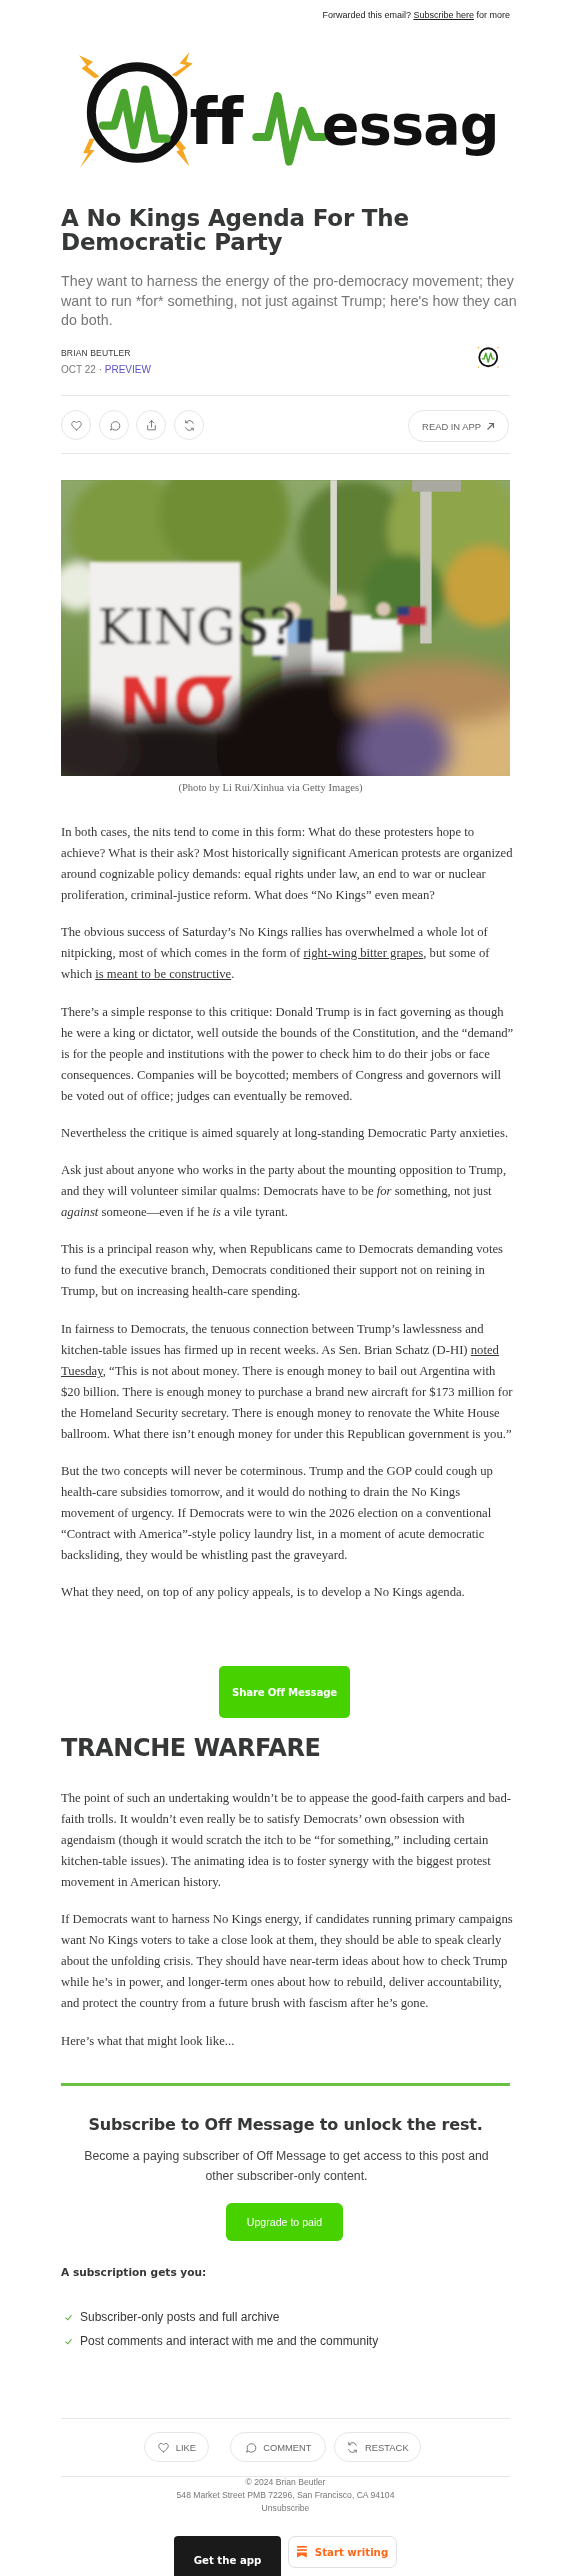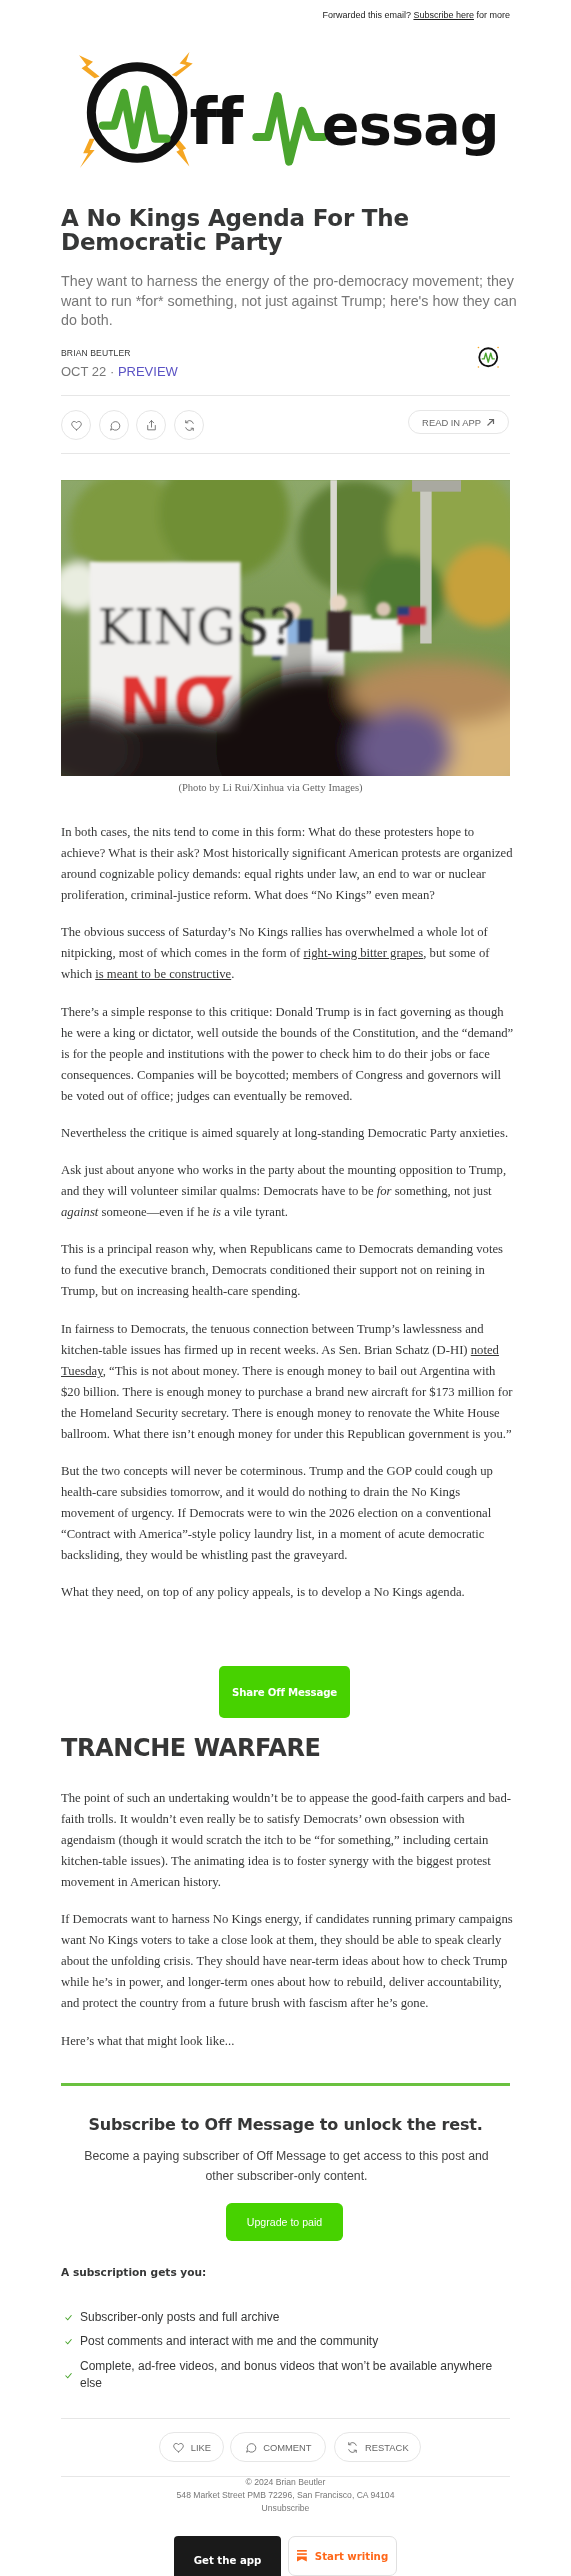--- a/index.html
+++ b/index.html
@@ -7,28 +7,28 @@
   body { width: 572px; height: 2576px; overflow: hidden; position: relative; font-family: "DejaVu Sans", sans-serif; color: #363737; }
 
   .fwd { position: absolute; top: 9.8px; right: 62px; font-size: 9px; color: #222; font-family: "Liberation Sans", sans-serif; }
   .fwd a { color: #222; text-decoration: underline; }
 
   .logo { position: absolute; top: 47px; left: 75px; width: 425px; height: 131px; }
 
   .title { position: absolute; top: 206px; left: 61px; width: 458px; font-family: "DejaVu Sans", sans-serif; font-weight: bold; font-size: 23px; line-height: 24px; color: #363737; letter-spacing: -0.2px; }
   .subtitle { position: absolute; top: 272px; left: 61px; width: 458px; font-family: "Liberation Sans", sans-serif; font-size: 14.3px; line-height: 19.6px; color: #777; }
   .author { position: absolute; top: 348px; left: 61px; font-family: "Liberation Sans", sans-serif; font-size: 8.6px; color: #363737; letter-spacing: 0.1px; }
-  .meta { position: absolute; top: 364px; left: 61px; font-family: "Liberation Sans", sans-serif; font-size: 13px; color: #777; }
+  .meta { position: absolute; top: 364px; left: 61px; font-family: "Liberation Sans", sans-serif; font-size: 10px; color: #777; }
   .meta .preview { color: #5a52c4; }
   .avatar { position: absolute; top: 345px; left: 476px; width: 24.5px; height: 24.5px; }
 
   .rule { position: absolute; left: 61px; width: 449px; height: 0.8px; background: #e6e6e6; }
   .icon-btn { position: absolute; top: 410px; width: 30px; height: 30px; border: 0.8px solid #e6e6e6; border-radius: 50%; display: flex; align-items: center; justify-content: center; background: #fff; }
   .icon-btn svg { width: 13px; height: 13px; stroke: #666; fill: none; stroke-width: 1.6; stroke-linecap: round; stroke-linejoin: round; }
-  .read-app { position: absolute; top: 410px; left: 408px; width: 101px; height: 24px; border: 0.8px solid #e6e6e6; border-radius: 15.5px; display: flex; align-items: center; justify-content: center; gap: 4.9px; font-family: "Liberation Sans", sans-serif; font-size: 9.4px; color: #666; }
+  .read-app { position: absolute; top: 410px; left: 408px; width: 101px; height: 32px; border: 0.8px solid #e6e6e6; border-radius: 15.5px; display: flex; align-items: center; justify-content: center; gap: 4.9px; font-family: "Liberation Sans", sans-serif; font-size: 9.4px; color: #666; }
   .read-app svg { width: 9px; height: 9px; stroke: #666; stroke-width: 1.6; fill: none; }
 
   .photo { position: absolute; top: 480px; left: 61px; width: 449px; height: 296px; overflow: hidden; background: #6f8a3f; }
   .caption { position: absolute; top: 782px; left: 46px; width: 449px; text-align: center; font-family: "Liberation Serif", serif; font-size: 10.6px; color: #666; }
 
   .body-text { position: absolute; left: 61px; width: 453px; font-family: "Liberation Serif", serif; font-size: 12.7px; line-height: 21px; color: #363737; }
   .body-text p { margin-bottom: 16.3px; }
   .body-text a { color: #363737; text-decoration: underline; }
 
   .share-btn { position: absolute; top: 1666px; left: 219px; width: 131px; height: 52px; background: #47d200; border-radius: 4.9px; color: #fff; font-family: "DejaVu Sans", sans-serif; font-weight: bold; font-size: 10.2px; display: flex; align-items: center; justify-content: center; letter-spacing: -0.2px; }
@@ -46,21 +46,21 @@
   .benefits li .check { position: absolute; left: 3.3px; top: 4.1px; width: 9px; height: 9px; }
   .benefits li.multi .check { top: 13px; }
 
   .pill { position: absolute; top: 2432px; height: 30px; border: 0.8px solid #e6e6e6; border-radius: 15.5px; display: flex; align-items: center; justify-content: center; gap: 5.7px; font-family: "Liberation Sans", sans-serif; font-size: 9.4px; color: #666; }
   .pill svg { width: 13px; height: 13px; stroke: #666; fill: none; stroke-width: 1.6; stroke-linecap: round; stroke-linejoin: round; }
 
   .footer { position: absolute; top: 2476px; left: 61px; width: 449px; text-align: center; font-family: "Liberation Sans", sans-serif; font-size: 8.6px; line-height: 13px; color: #777; }
   .footer a { color: #777; text-decoration: none; }
 
   .get-app { position: absolute; top: 2536px; left: 174px; width: 107px; height: 49px; background: #1a1a1a; border-radius: 4.1px; color: #fff; font-family: "DejaVu Sans", sans-serif; font-weight: bold; font-size: 10.2px; display: flex; align-items: center; justify-content: center; }
-  .start-writing { position: absolute; top: 2536px; left: 288px; width: 109px; height: 40px; background: #fff; border: 0.8px solid #e0e0e0; border-radius: 7px; color: #ff6719; font-family: "DejaVu Sans", sans-serif; font-weight: bold; font-size: 10.2px; display: flex; align-items: center; justify-content: center; gap: 8.2px; }
+  .start-writing { position: absolute; top: 2536px; left: 288px; width: 109px; height: 32px; background: #fff; border: 0.8px solid #e0e0e0; border-radius: 7px; color: #ff6719; font-family: "DejaVu Sans", sans-serif; font-weight: bold; font-size: 10.2px; display: flex; align-items: center; justify-content: center; gap: 8.2px; }
   .start-writing svg { width: 9.8px; height: 11.4px; }
 </style>
 </head>
 <body>
 
 <div class="fwd">
   <span>Forwarded this email? </span><a>Subscribe here</a><span> for more</span>
 </div>
 
 <svg class="logo" viewBox="0 0 520 160">
@@ -222,30 +222,24 @@
         <path d="M2 6l3 3 5-6" fill="none" stroke="#4aa52e" stroke-width="1.4"></path>
       </svg>
     <span>Subscriber-only posts and full archive</span>
   </li>
   <li>
     <svg class="check" viewBox="0 0 12 12">
         <path d="M2 6l3 3 5-6" fill="none" stroke="#4aa52e" stroke-width="1.4"></path>
       </svg>
     <span>Post comments and interact with me and the community</span>
   </li>
-  <li class="multi">
-    <svg class="check" viewBox="0 0 12 12">
-        <path d="M2 6l3 3 5-6" fill="none" stroke="#4aa52e" stroke-width="1.4"></path>
-      </svg>
-    <span>Complete, ad-free videos, and bonus videos that won’t be available anywhere else</span>
-  </li>
 </ul>
 
 <div class="rule" style="top:2418px;"></div>
-<div class="pill" style="left:159px; width:65px;">
+<div class="pill" style="left:144px; width:65px;">
   <svg viewBox="0 0 24 24">
       <path d="M12 20s-7-4.4-8.6-9C2.3 7.6 4.6 4.5 7.8 4.5c1.9 0 3.3 1 4.2 2.4.9-1.4 2.3-2.4 4.2-2.4 3.2 0 5.5 3.1 4.4 6.5C19 15.6 12 20 12 20z"></path>
     </svg>
   <span>LIKE</span>
 </div>
 <div class="pill" style="left:230px; width:96px;">
   <svg viewBox="0 0 24 24">
       <path d="M5 20l1.5-4A8 8 0 1 1 9 19.2z"></path>
     </svg>
   <span>COMMENT</span>

